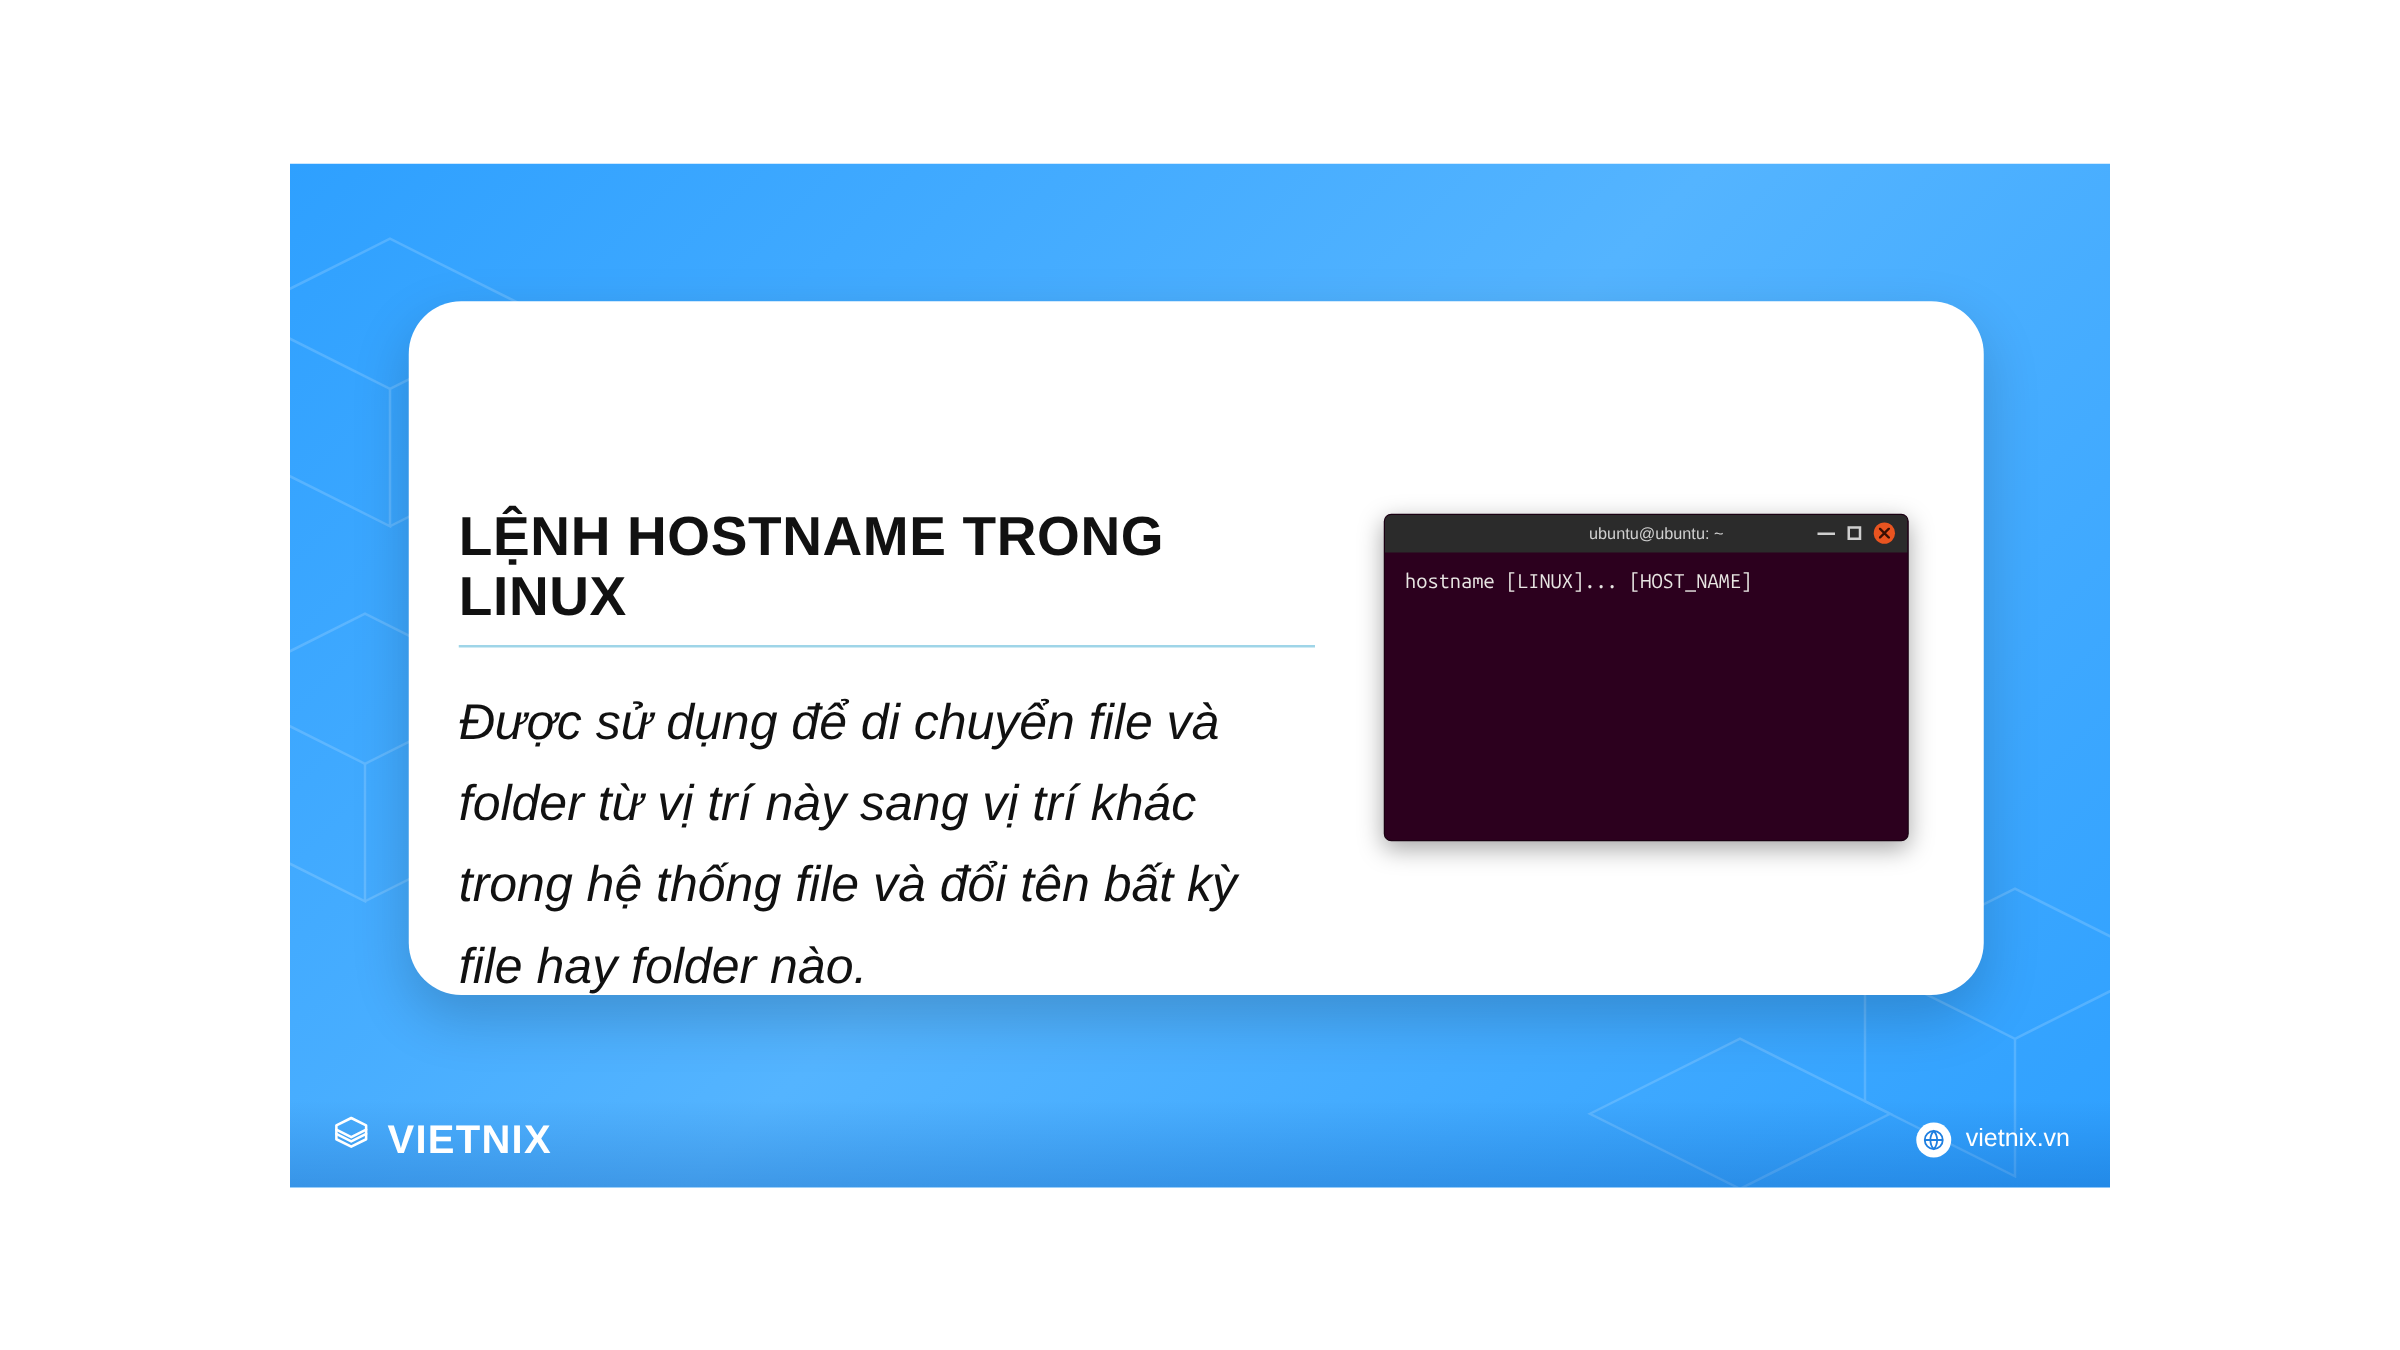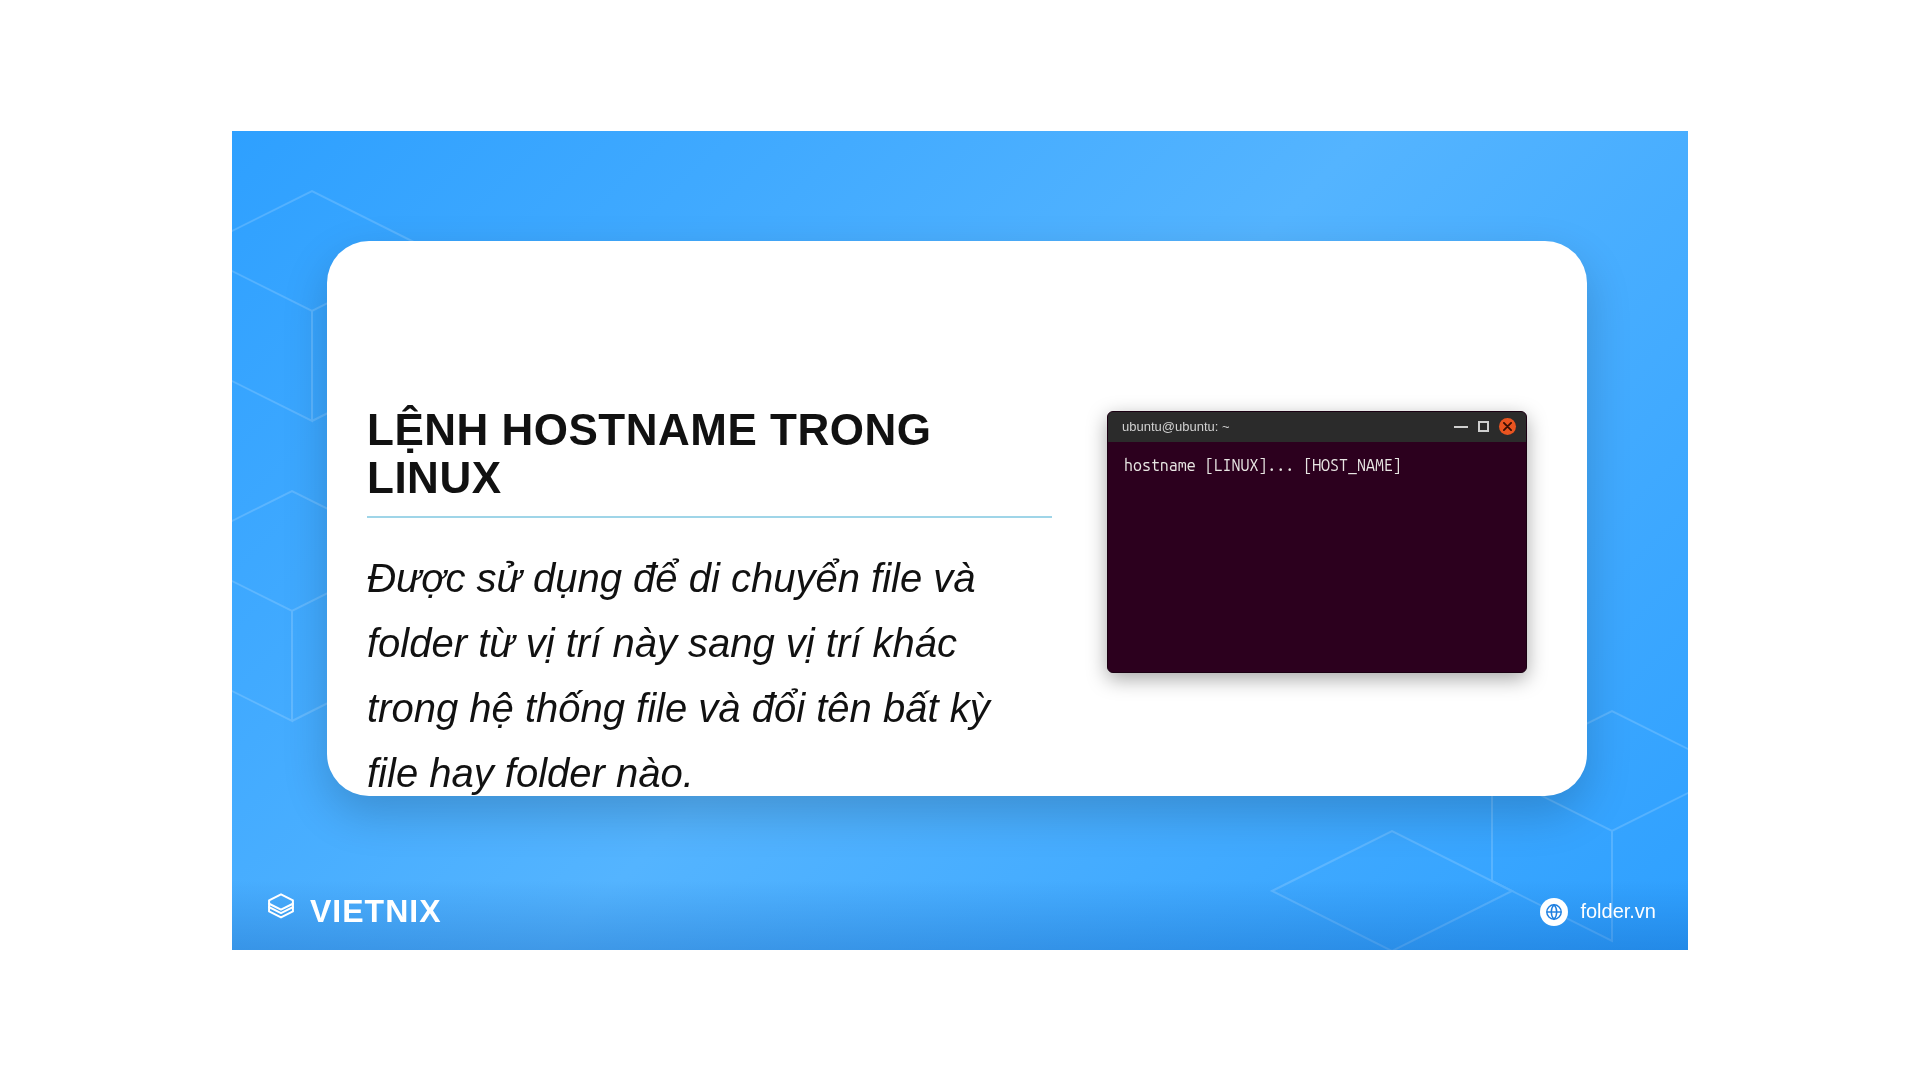--- a/index.html
+++ b/index.html
@@ -83,21 +83,22 @@
     background: #2b2b2b;
     display: flex;
     align-items: center;
     justify-content: space-between;
     padding: 0 10px;
     color: #d0d0d0;
     font-size: 13px;
   }
   .term-title-center {
     position: absolute;
-    left: 4px; right: 0;
+    left: 16px; right: 0;
+    text-align: center;
     pointer-events: none;
   }
   .term-titlebar-inner {
     position: relative;
     width: 100%;
     height: 100%;
     display: flex;
     align-items: center;
   }
   .term-buttons {
@@ -227,17 +228,17 @@
     <div class="site">
       <span class="globe">
         <svg viewBox="0 0 20 20">
           <g stroke="#1e7fe0" stroke-width="1.6" fill="none">
             <circle cx="10" cy="10" r="8"></circle>
             <path d="M2 10 H18"></path>
             <path d="M10 2 C6 6 6 14 10 18 C14 14 14 6 10 2 Z"></path>
           </g>
         </svg>
       </span>
-      <span>folder.vn</span>
+      <span>vietnix.vn</span>
     </div>
   </div>
 
 </div>
 
 </body></html>

